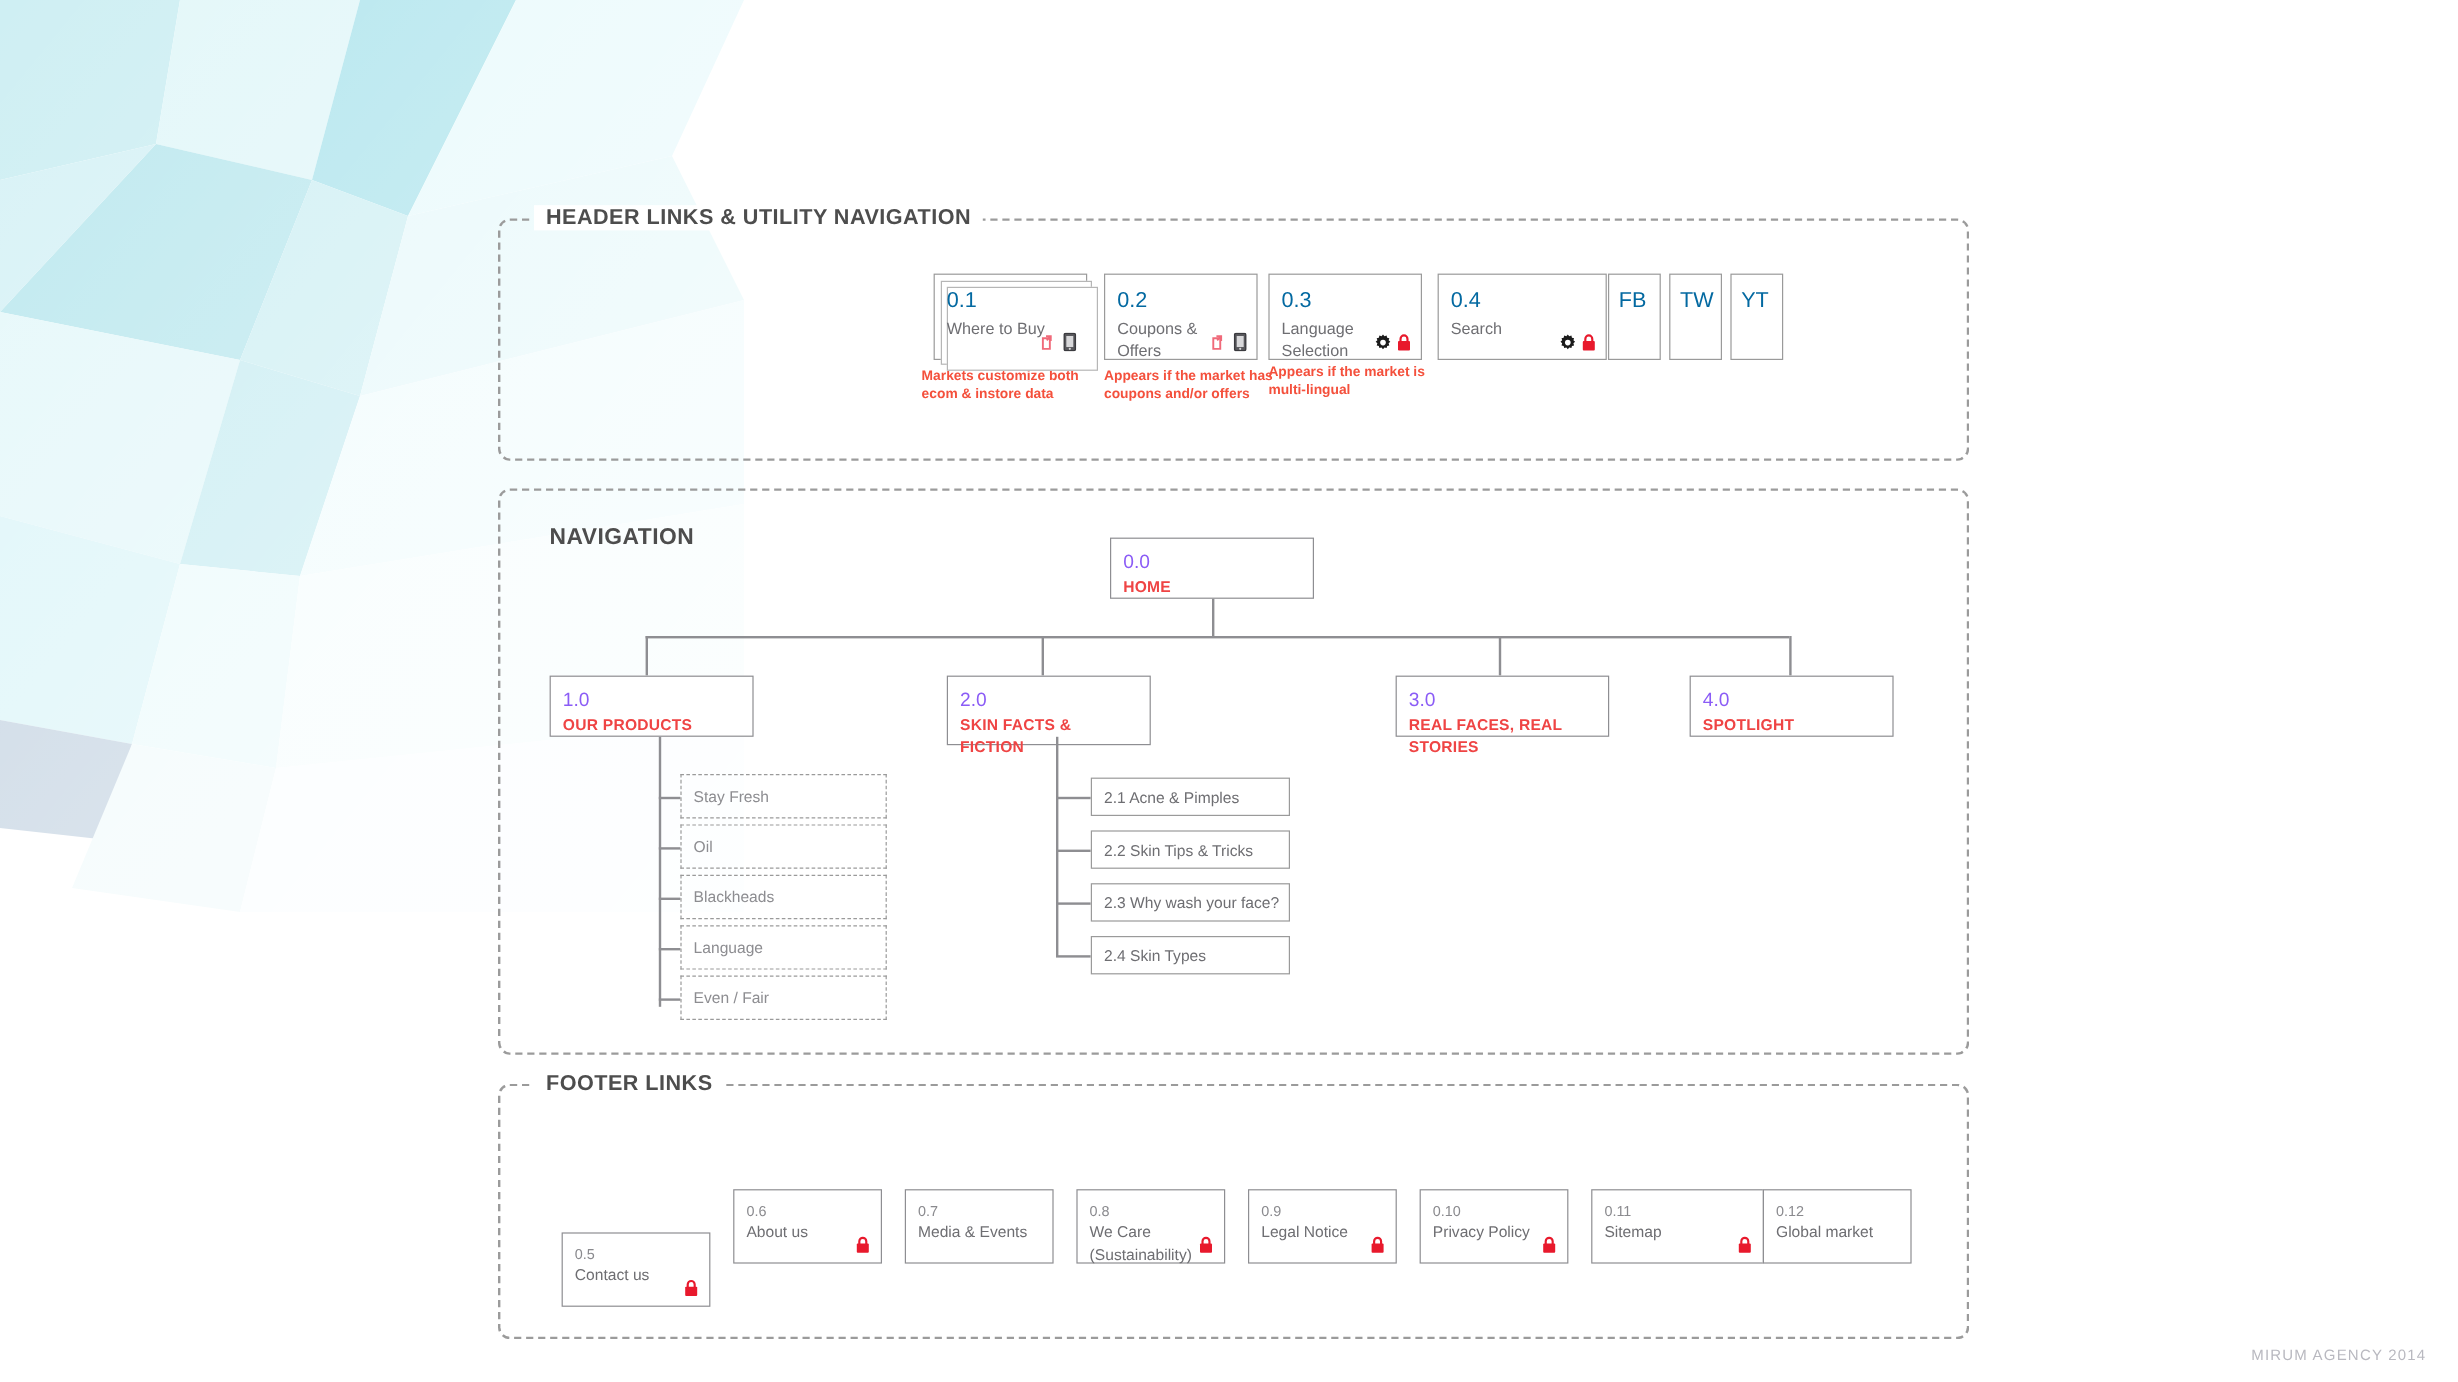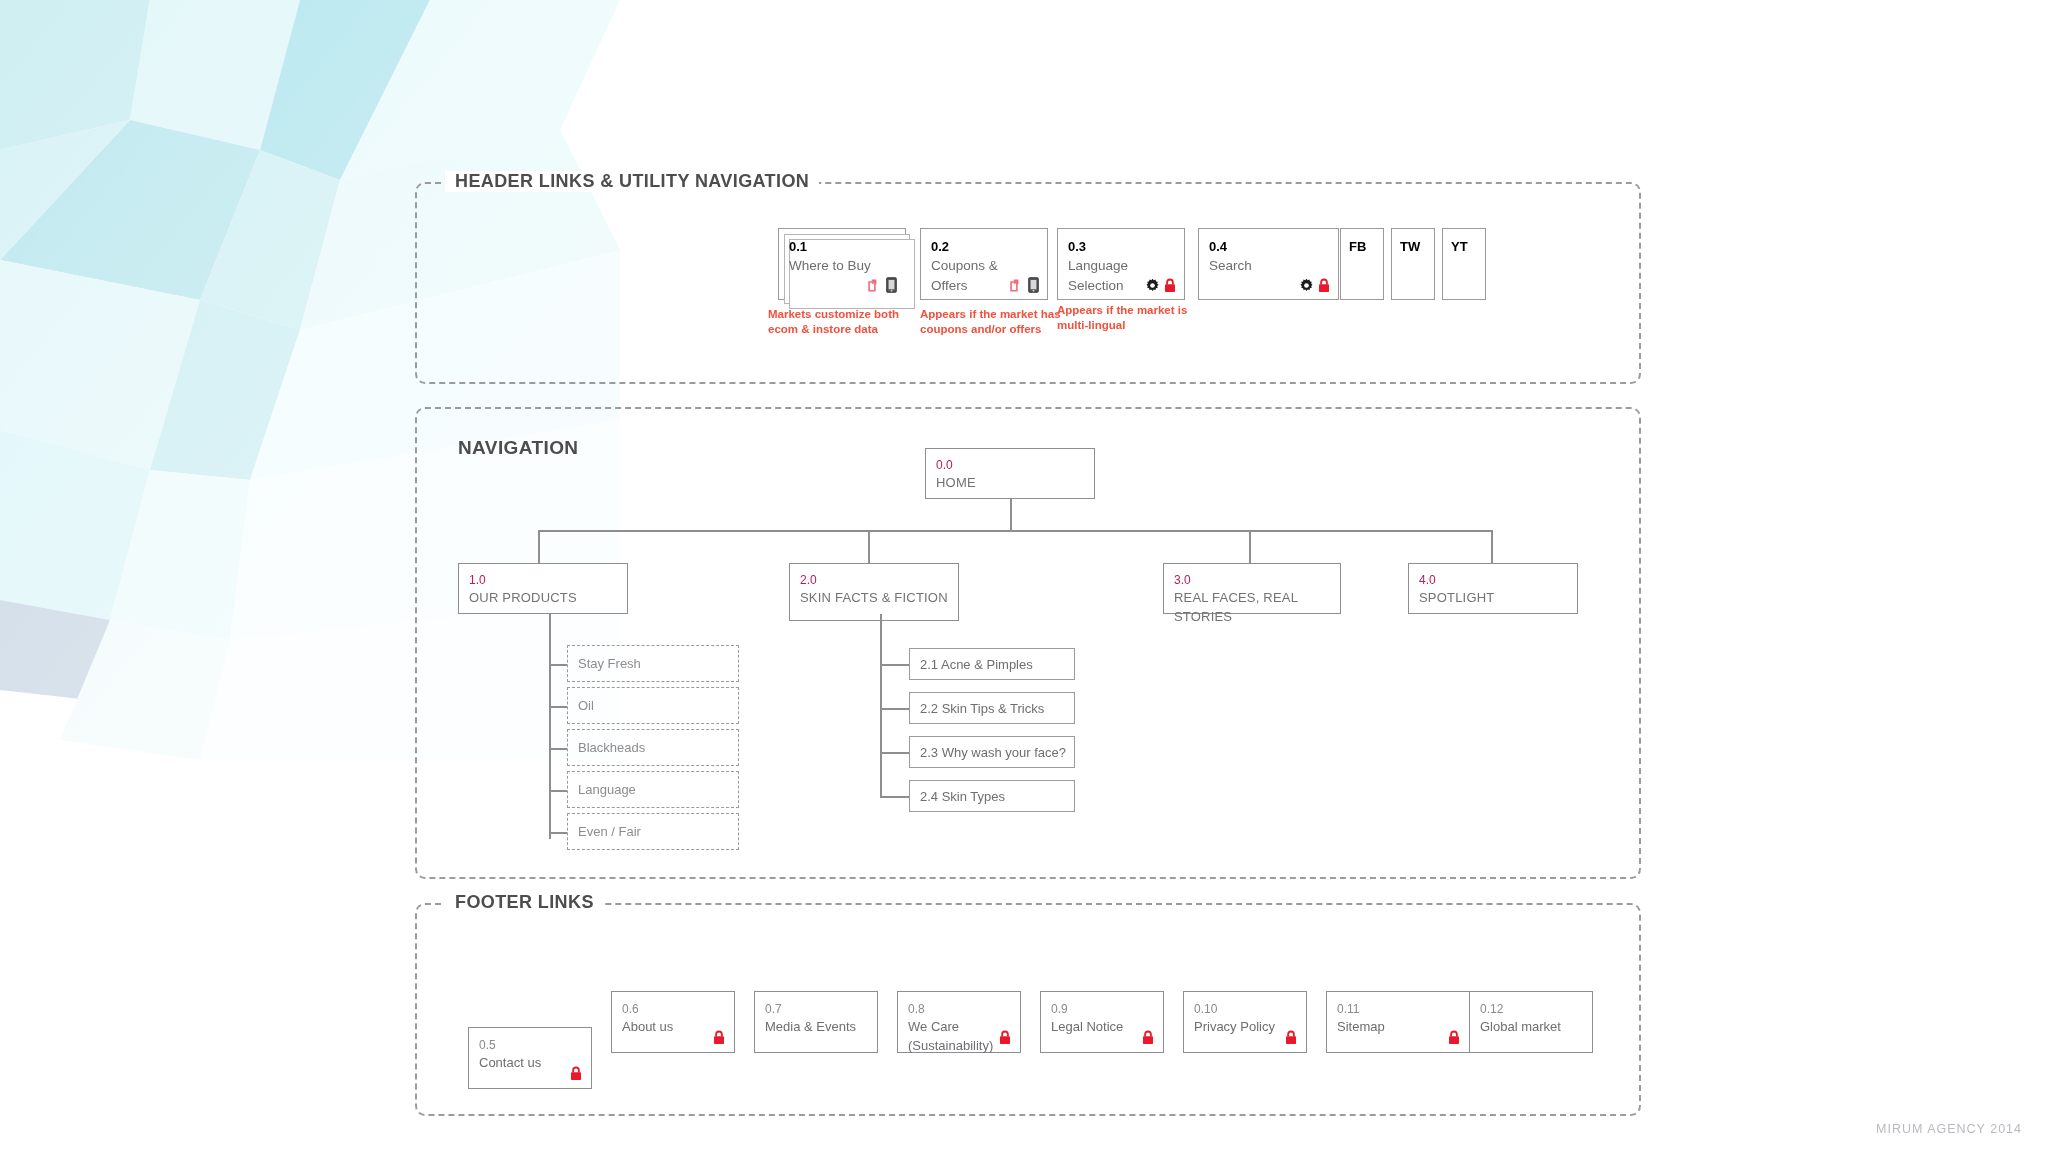--- a/index.html
+++ b/index.html
@@ -76,21 +76,21 @@
   .node {
     position: absolute;
     box-sizing: border-box;
     border: 1.5px solid #9a9a9a;
     background: #ffffff;
     color: #6e6e72;
     font-size: 13.5px;
     line-height: 1.42;
     padding: 9px 10px 0 10px;
   }
-  .node .num { display: block; font-size: 13px; color: #000000; font-weight: bold; }
+  .node .num { display: block; font-size: 18px; color: #0369a1; }
   .node .lbl { display: block; color: #6e6e72; }
 
   
   .stacked::before,
   .stacked::after {
     content: "";
     position: absolute;
     border: 1.5px solid #b6b6b6;
     background: #ffffff;
     z-index: -1;
@@ -123,22 +123,22 @@
   .nav-box {
     position: absolute;
     box-sizing: border-box;
     border: 1.5px solid #8e8e92;
     background: #ffffff;
     color: #6e6e72;
     font-size: 13px;
     line-height: 1.45;
     padding: 8px 10px 0 10px;
   }
-  .nav-box .num { display: block; font-size: 12px; color: #be185d; }
-  .nav-box .lbl { display: block; font-weight: normal; color: #737373; letter-spacing: 0.2px; }
+  .nav-box .num { display: block; font-size: 16px; color: #8b5cf6; }
+  .nav-box .lbl { display: block; font-weight: bold; color: #ef4444; letter-spacing: 0.2px; }
 
   .leaf-box {
     position: absolute;
     box-sizing: border-box;
     border: 1.5px solid #9a9a9a;
     background: #ffffff;
     color: #6e6e72;
     font-size: 13px;
     display: flex;
     align-items: center;

